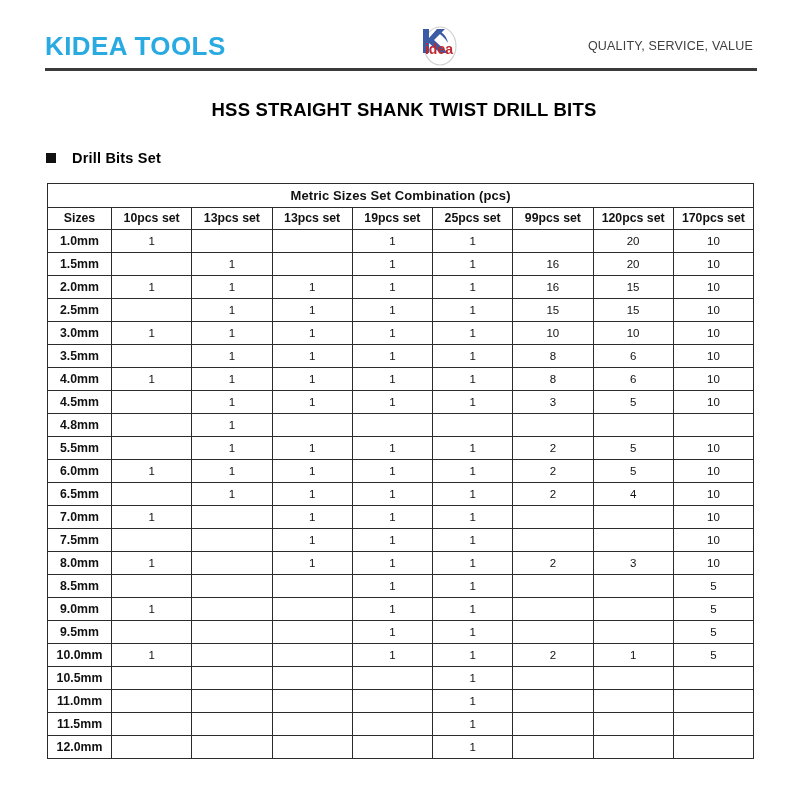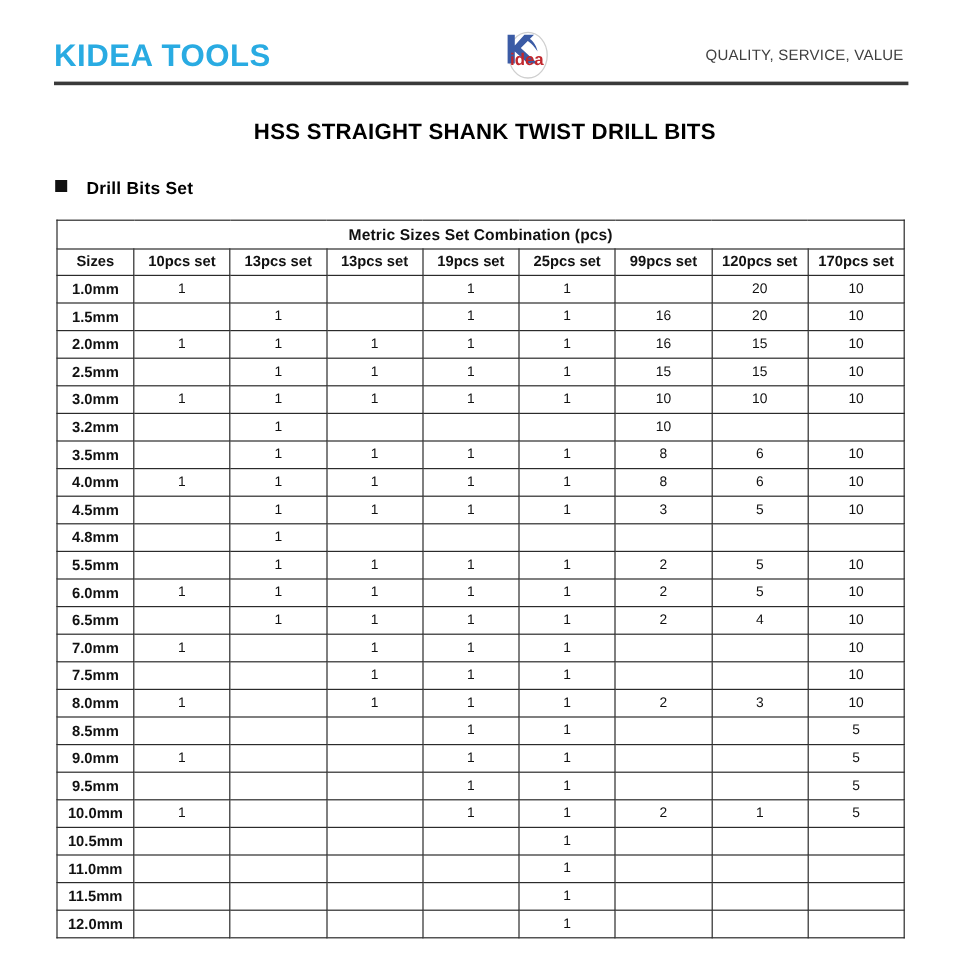--- a/index.html
+++ b/index.html
@@ -41,21 +41,21 @@
   
   .doc-title {
     position: absolute; left: 4px; top: 99px; width: 800px;
     text-align: center; font-size: 18.5px; font-weight: bold;
     letter-spacing: .2px;
   }
 
   
   .bullet-row {
     position: absolute; left: 46px; top: 150px;
-    display: flex; gap: 16px;
+    display: flex; align-items: center; gap: 16px;
   }
   .bullet-square { width: 10px; height: 10px; background: #111; display: block; }
   .bullet-label { font-size: 14.5px; font-weight: bold; letter-spacing: .2px; }
 
   
   .tbl-wrap { position: absolute; left: 47px; top: 183px; width: 706px; }
   table.combo {
     border-collapse: collapse;
     table-layout: fixed;
     width: 706px;
@@ -192,31 +192,20 @@
             <td>1</td>
             <td>1</td>
             <td>1</td>
             <td>1</td>
             <td>1</td>
             <td>10</td>
             <td>10</td>
             <td>10</td>
           </tr>
           <tr>
-            <td class="sizecell">3.2mm</td>
-            <td></td>
-            <td>1</td>
-            <td></td>
-            <td></td>
-            <td></td>
-            <td>10</td>
-            <td></td>
-            <td></td>
-          </tr>
-          <tr>
             <td class="sizecell">3.5mm</td>
             <td></td>
             <td>1</td>
             <td>1</td>
             <td>1</td>
             <td>1</td>
             <td>8</td>
             <td>6</td>
             <td>10</td>
           </tr>

